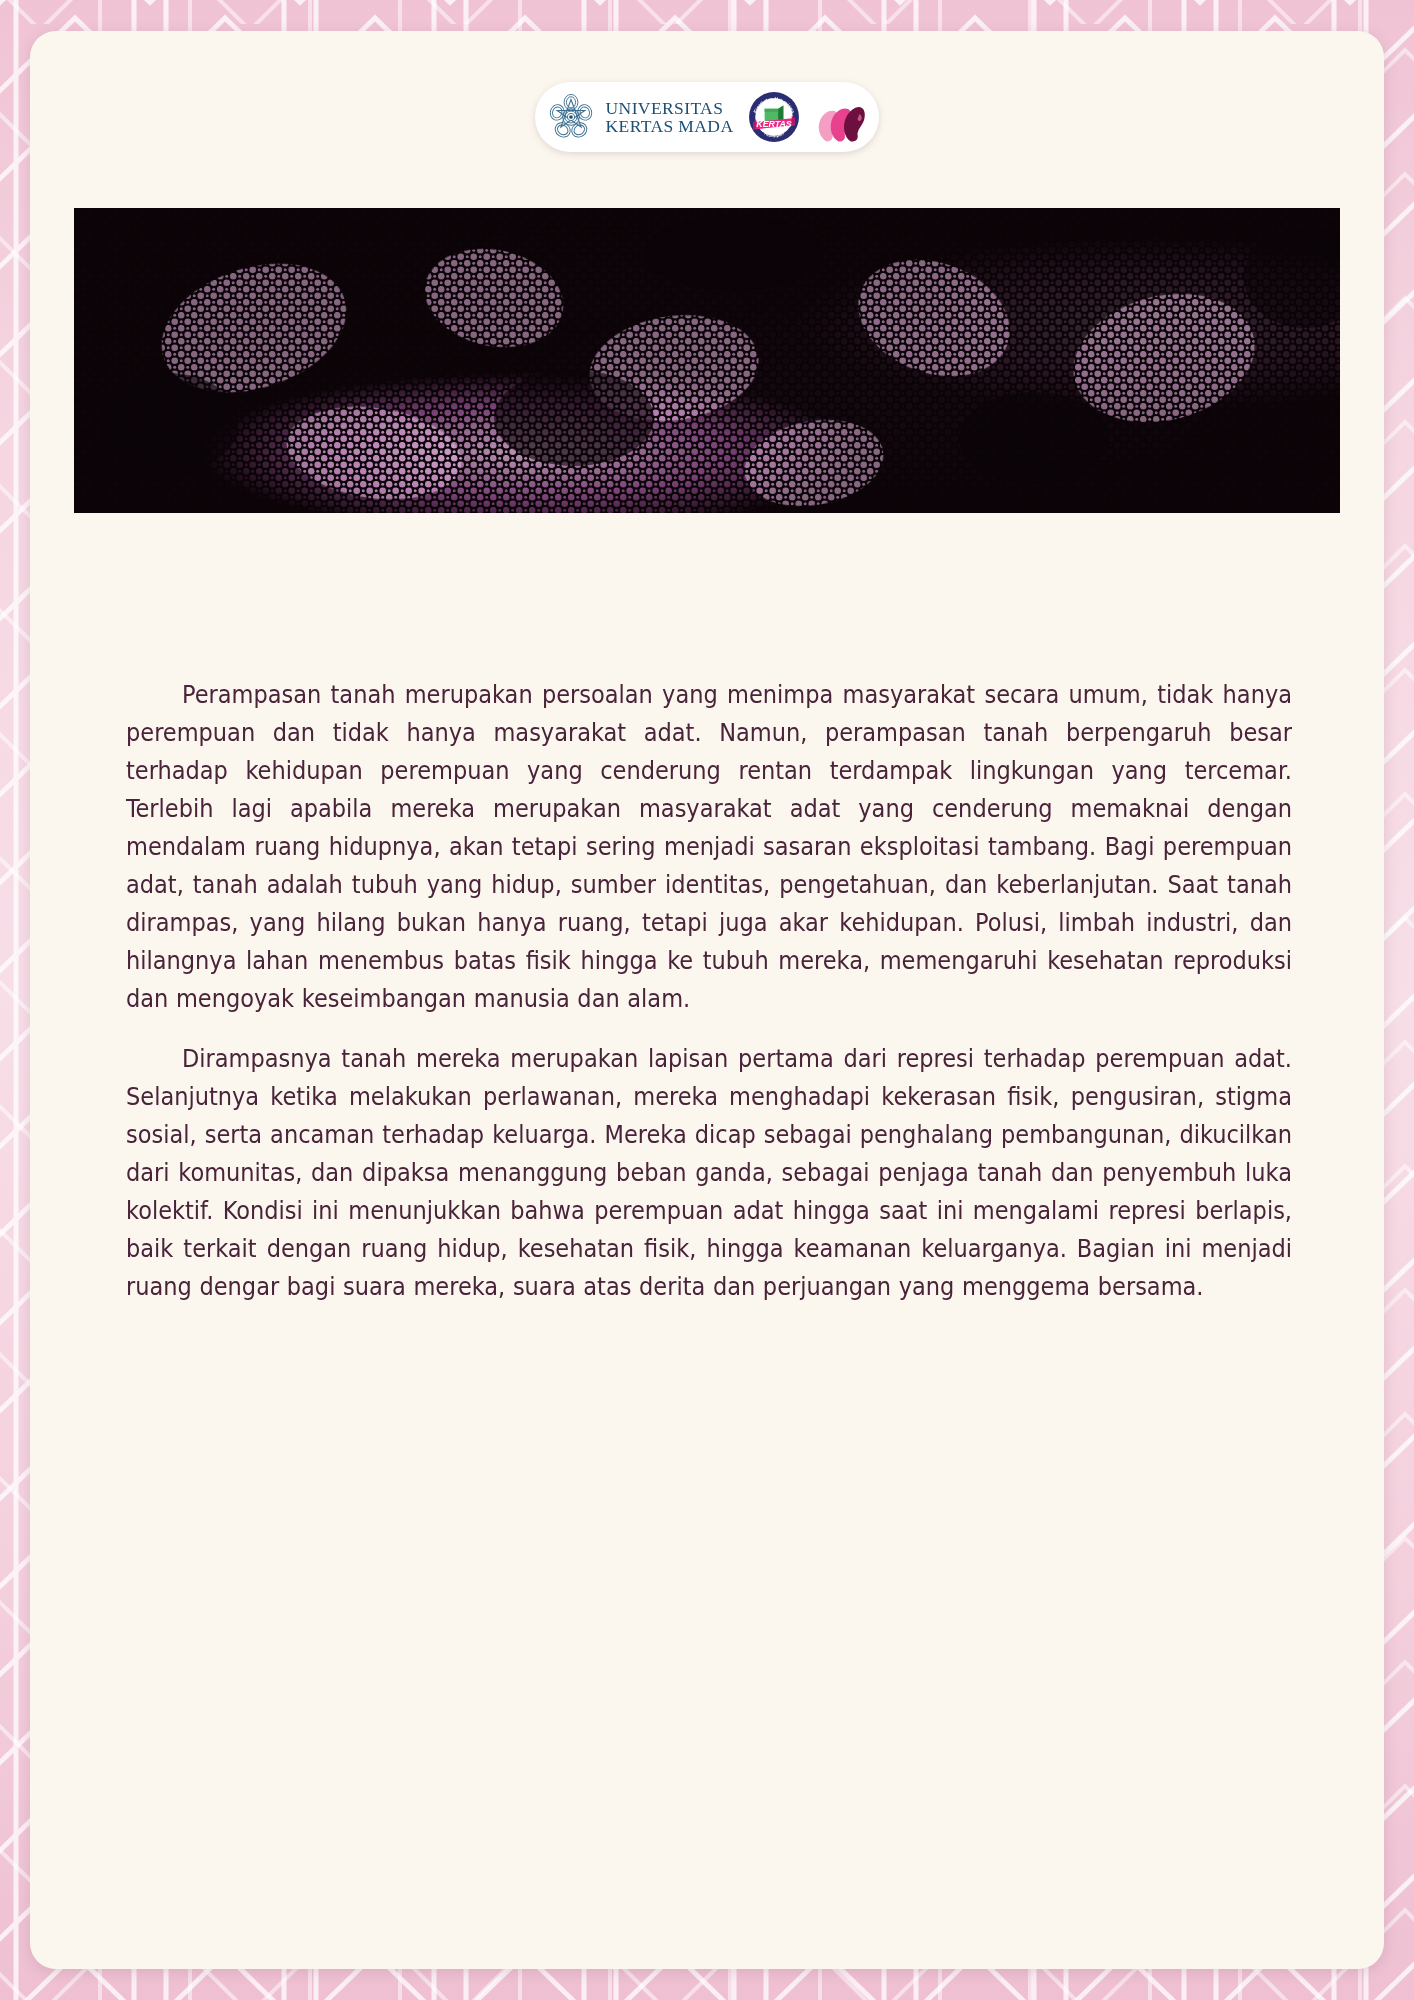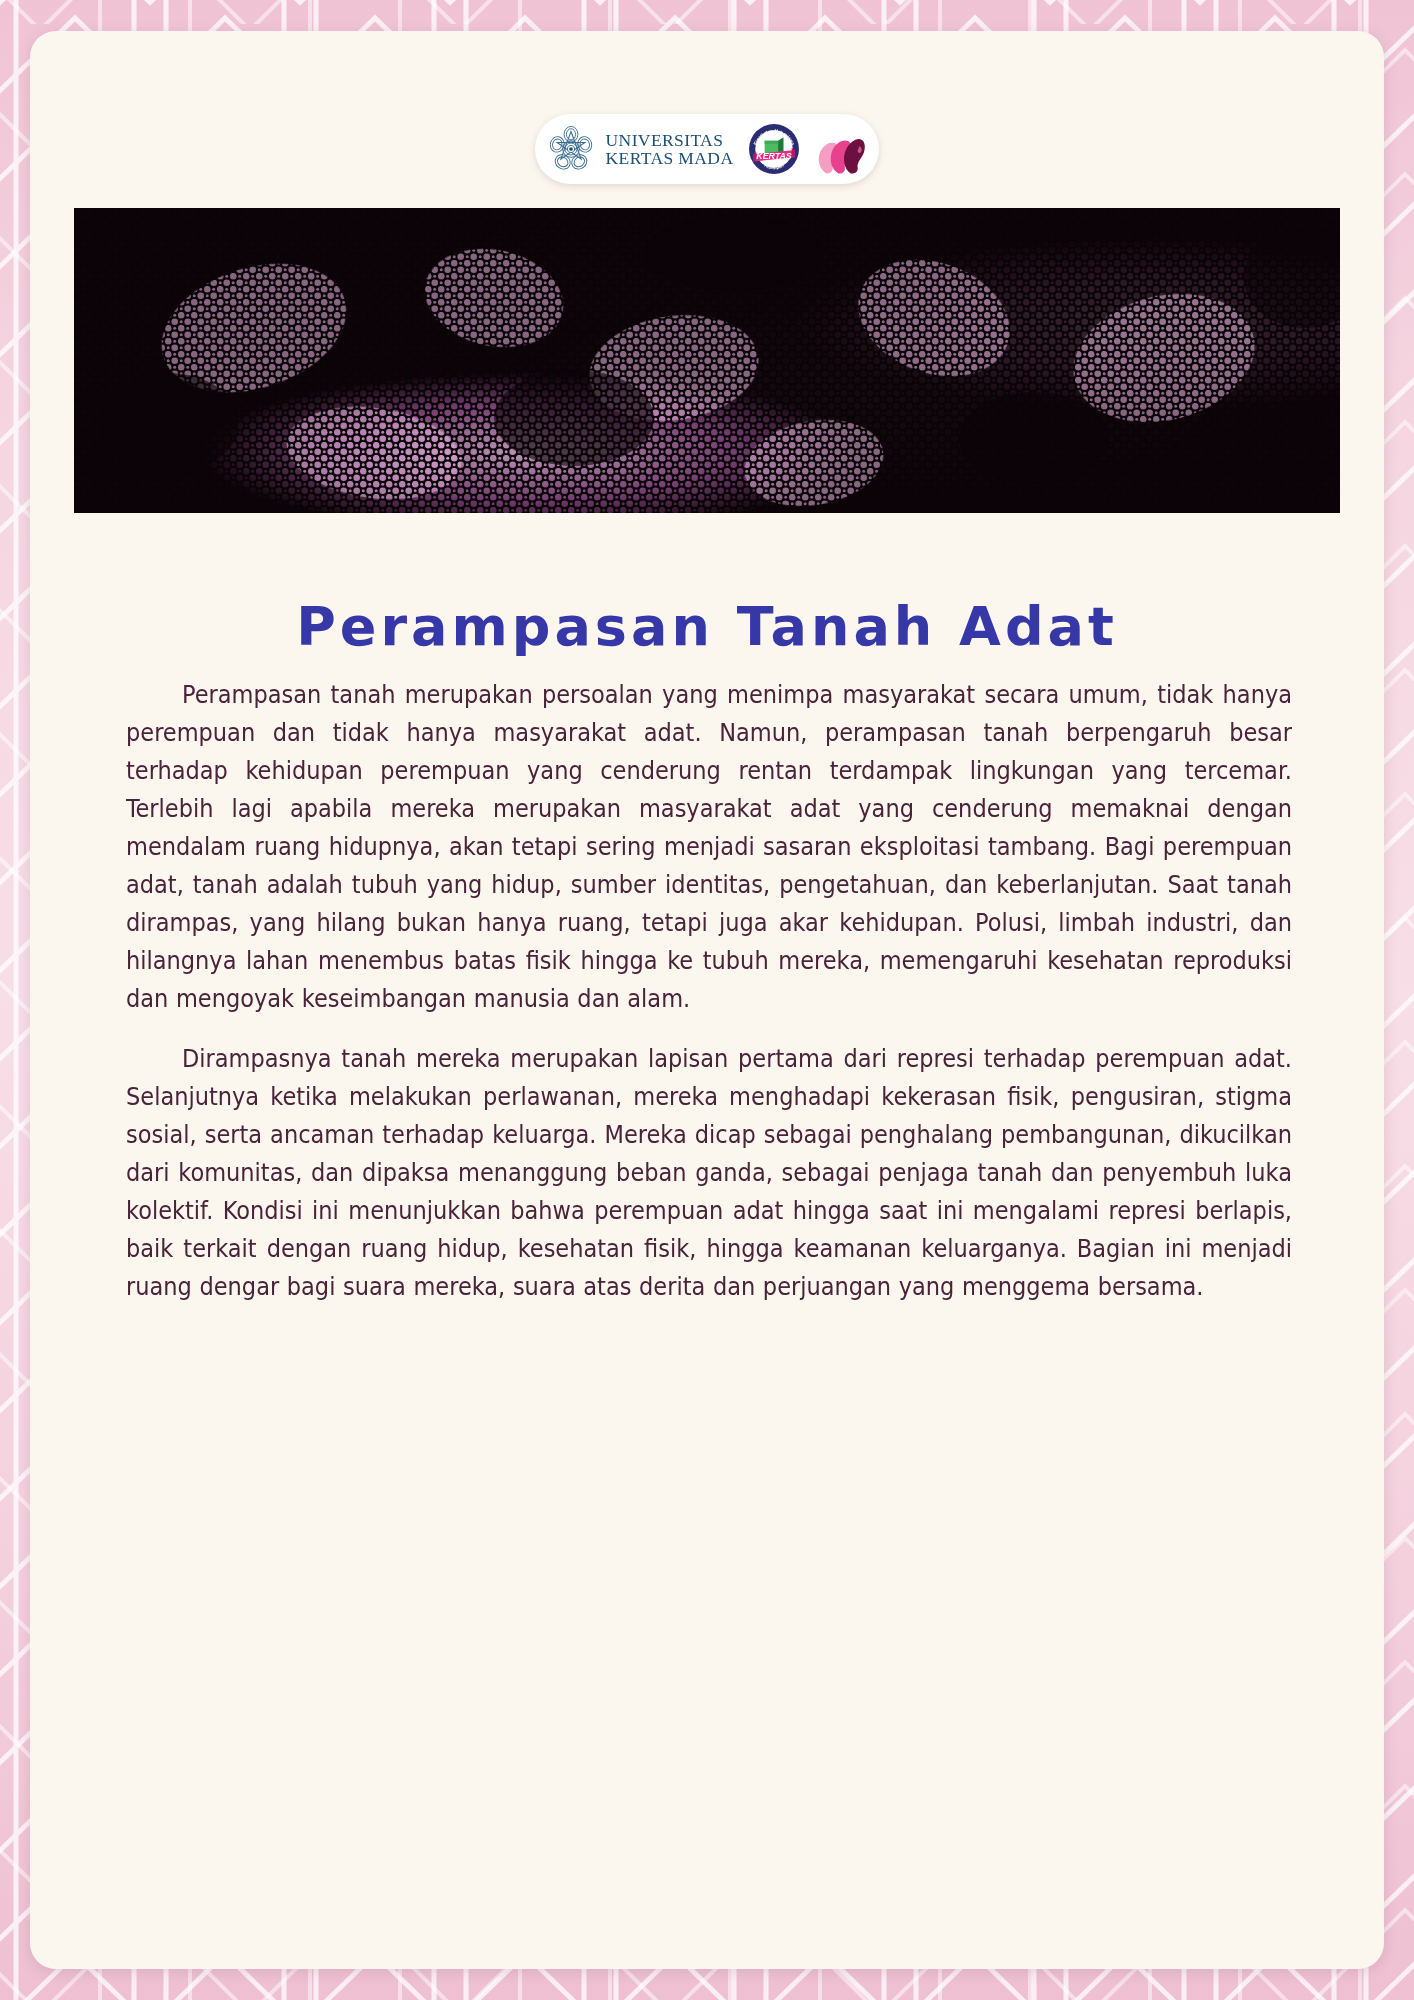--- a/index.html
+++ b/index.html
@@ -55,21 +55,20 @@
     height: 70px;
     background: #ffffff;
     border-radius: 35px;
     box-shadow: 0 2px 7px rgba(110, 80, 100, 0.20);
     display: flex;
     align-items: center;
     justify-content: center;
     gap: 11px;
     padding: 0 12px;
     box-sizing: border-box;
-    margin-top: 32px;
   }
   .ugm-mark { width: 46px; height: 46px; flex: 0 0 auto; }
   .ugm-text {
     display: flex;
     flex-direction: column;
     justify-content: center;
     line-height: 1.04;
     margin-left: 1px;
   }
   .ugm-text span {
@@ -281,20 +280,19 @@
           <ellipse cx="95" cy="215" rx="70" ry="50"></ellipse>
           <ellipse cx="500" cy="210" rx="80" ry="48"></ellipse>
           <ellipse cx="960" cy="230" rx="75" ry="46"></ellipse>
           <ellipse cx="660" cy="45" rx="90" ry="38"></ellipse>
           <ellipse cx="1230" cy="70" rx="60" ry="50"></ellipse>
         </g>
       </g>
     </svg>
   </div>
 
-  <h1 class="title">Perampasan Tanah Adat</h1>
 
   <div class="body-copy">
     <p>Perampasan tanah merupakan persoalan yang menimpa masyarakat secara umum, tidak hanya perempuan dan tidak hanya masyarakat adat. Namun, perampasan tanah berpengaruh besar terhadap kehidupan perempuan yang cenderung rentan terdampak lingkungan yang tercemar. Terlebih lagi apabila mereka merupakan masyarakat adat yang cenderung memaknai dengan mendalam ruang hidupnya, akan tetapi sering menjadi sasaran eksploitasi tambang. Bagi perempuan adat, tanah adalah tubuh yang hidup, sumber identitas, pengetahuan, dan keberlanjutan. Saat tanah dirampas, yang hilang bukan hanya ruang, tetapi juga akar kehidupan. Polusi, limbah industri, dan hilangnya lahan menembus batas fisik hingga ke tubuh mereka, memengaruhi kesehatan reproduksi dan mengoyak keseimbangan manusia dan alam.</p>
     <p>Dirampasnya tanah mereka merupakan lapisan pertama dari represi terhadap perempuan adat. Selanjutnya ketika melakukan perlawanan, mereka menghadapi kekerasan fisik, pengusiran, stigma sosial, serta ancaman terhadap keluarga. Mereka dicap sebagai penghalang pembangunan, dikucilkan dari komunitas, dan dipaksa menanggung beban ganda, sebagai penjaga tanah dan penyembuh luka kolektif. Kondisi ini menunjukkan bahwa perempuan adat hingga saat ini mengalami represi berlapis, baik terkait dengan ruang hidup, kesehatan fisik, hingga keamanan keluarganya. Bagian ini menjadi ruang dengar bagi suara mereka, suara atas derita dan perjuangan yang menggema bersama.</p>
   </div>
 
 </div>
 
 </body></html>

